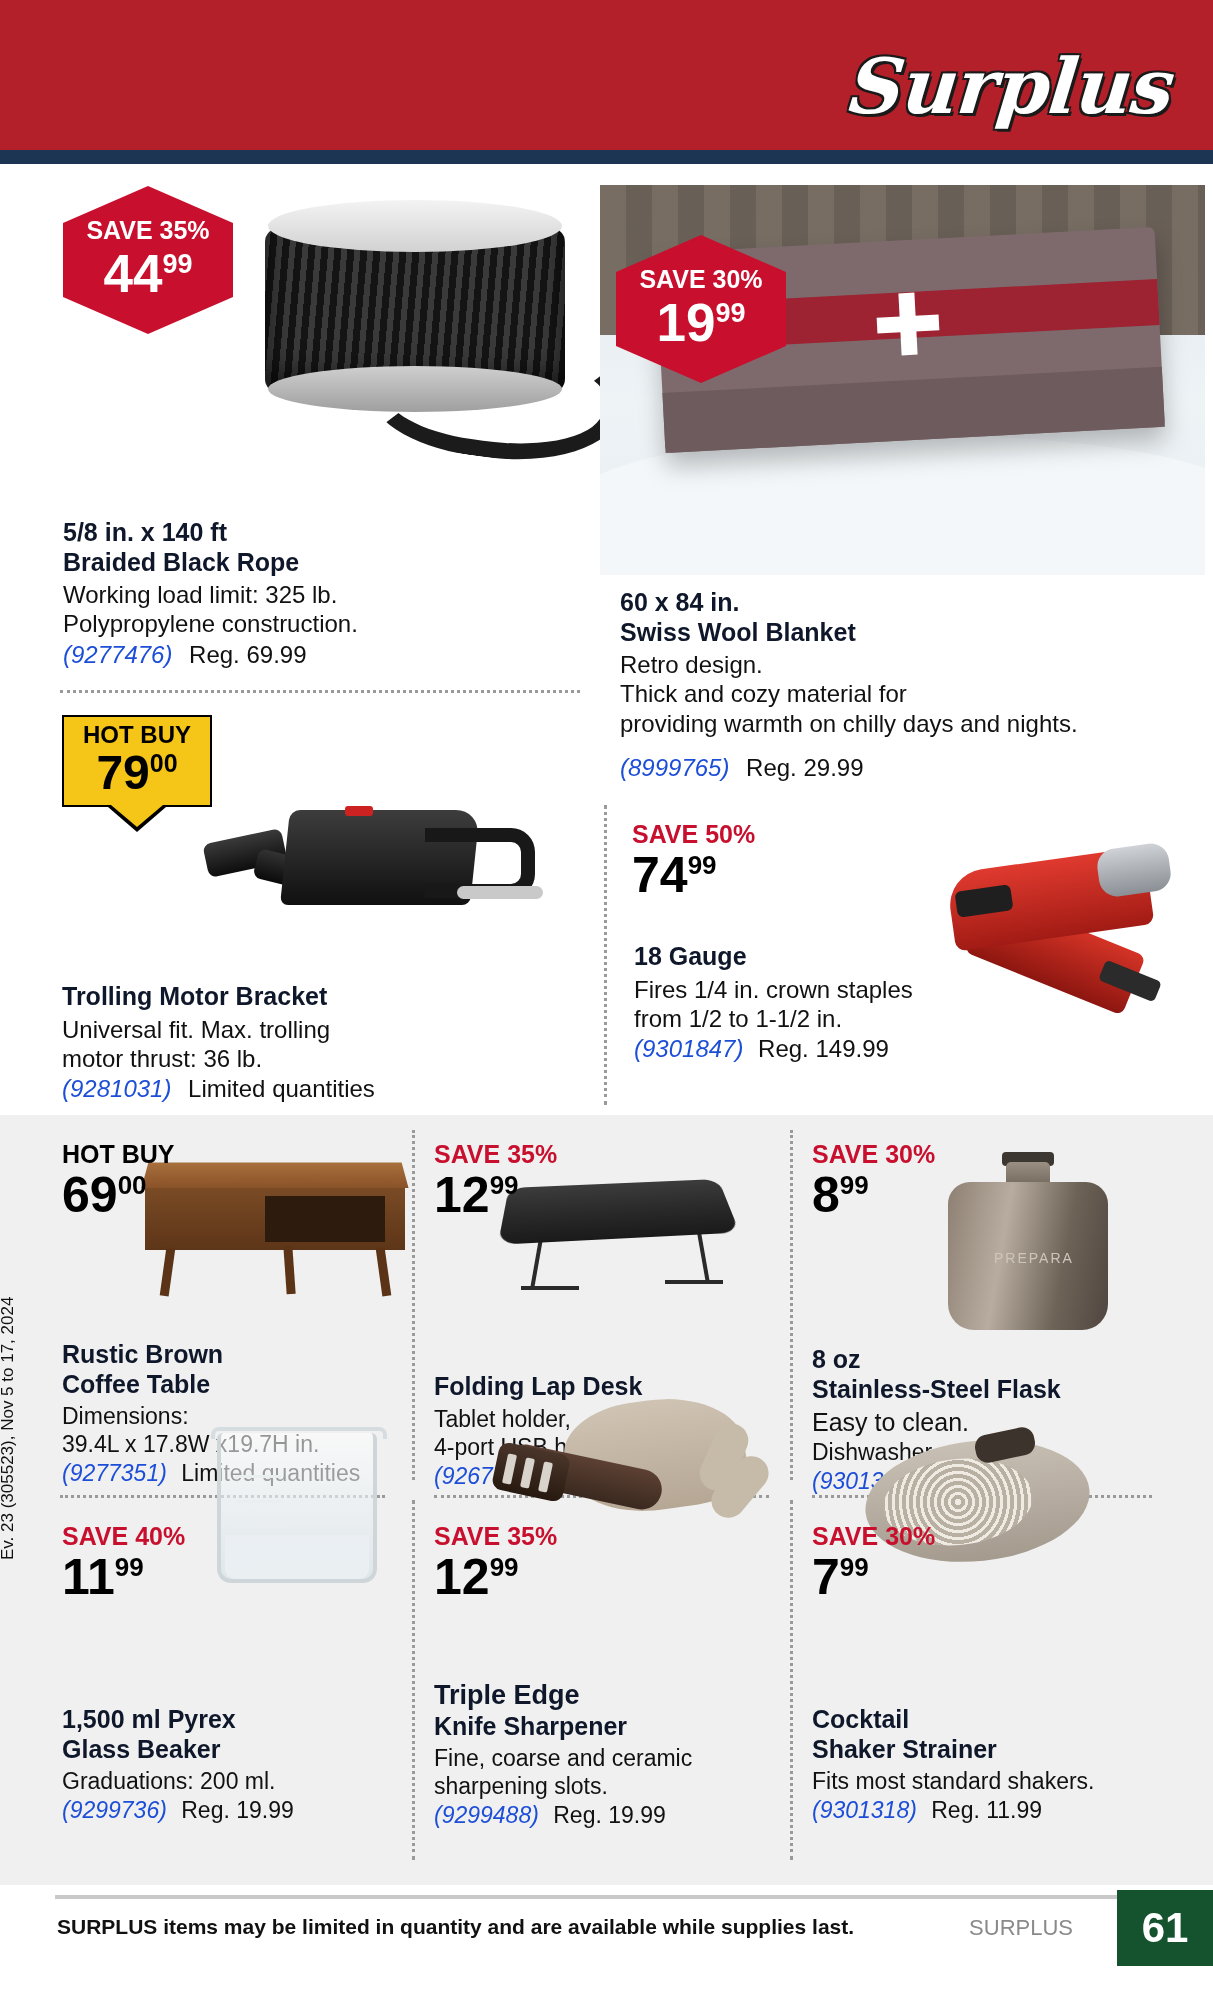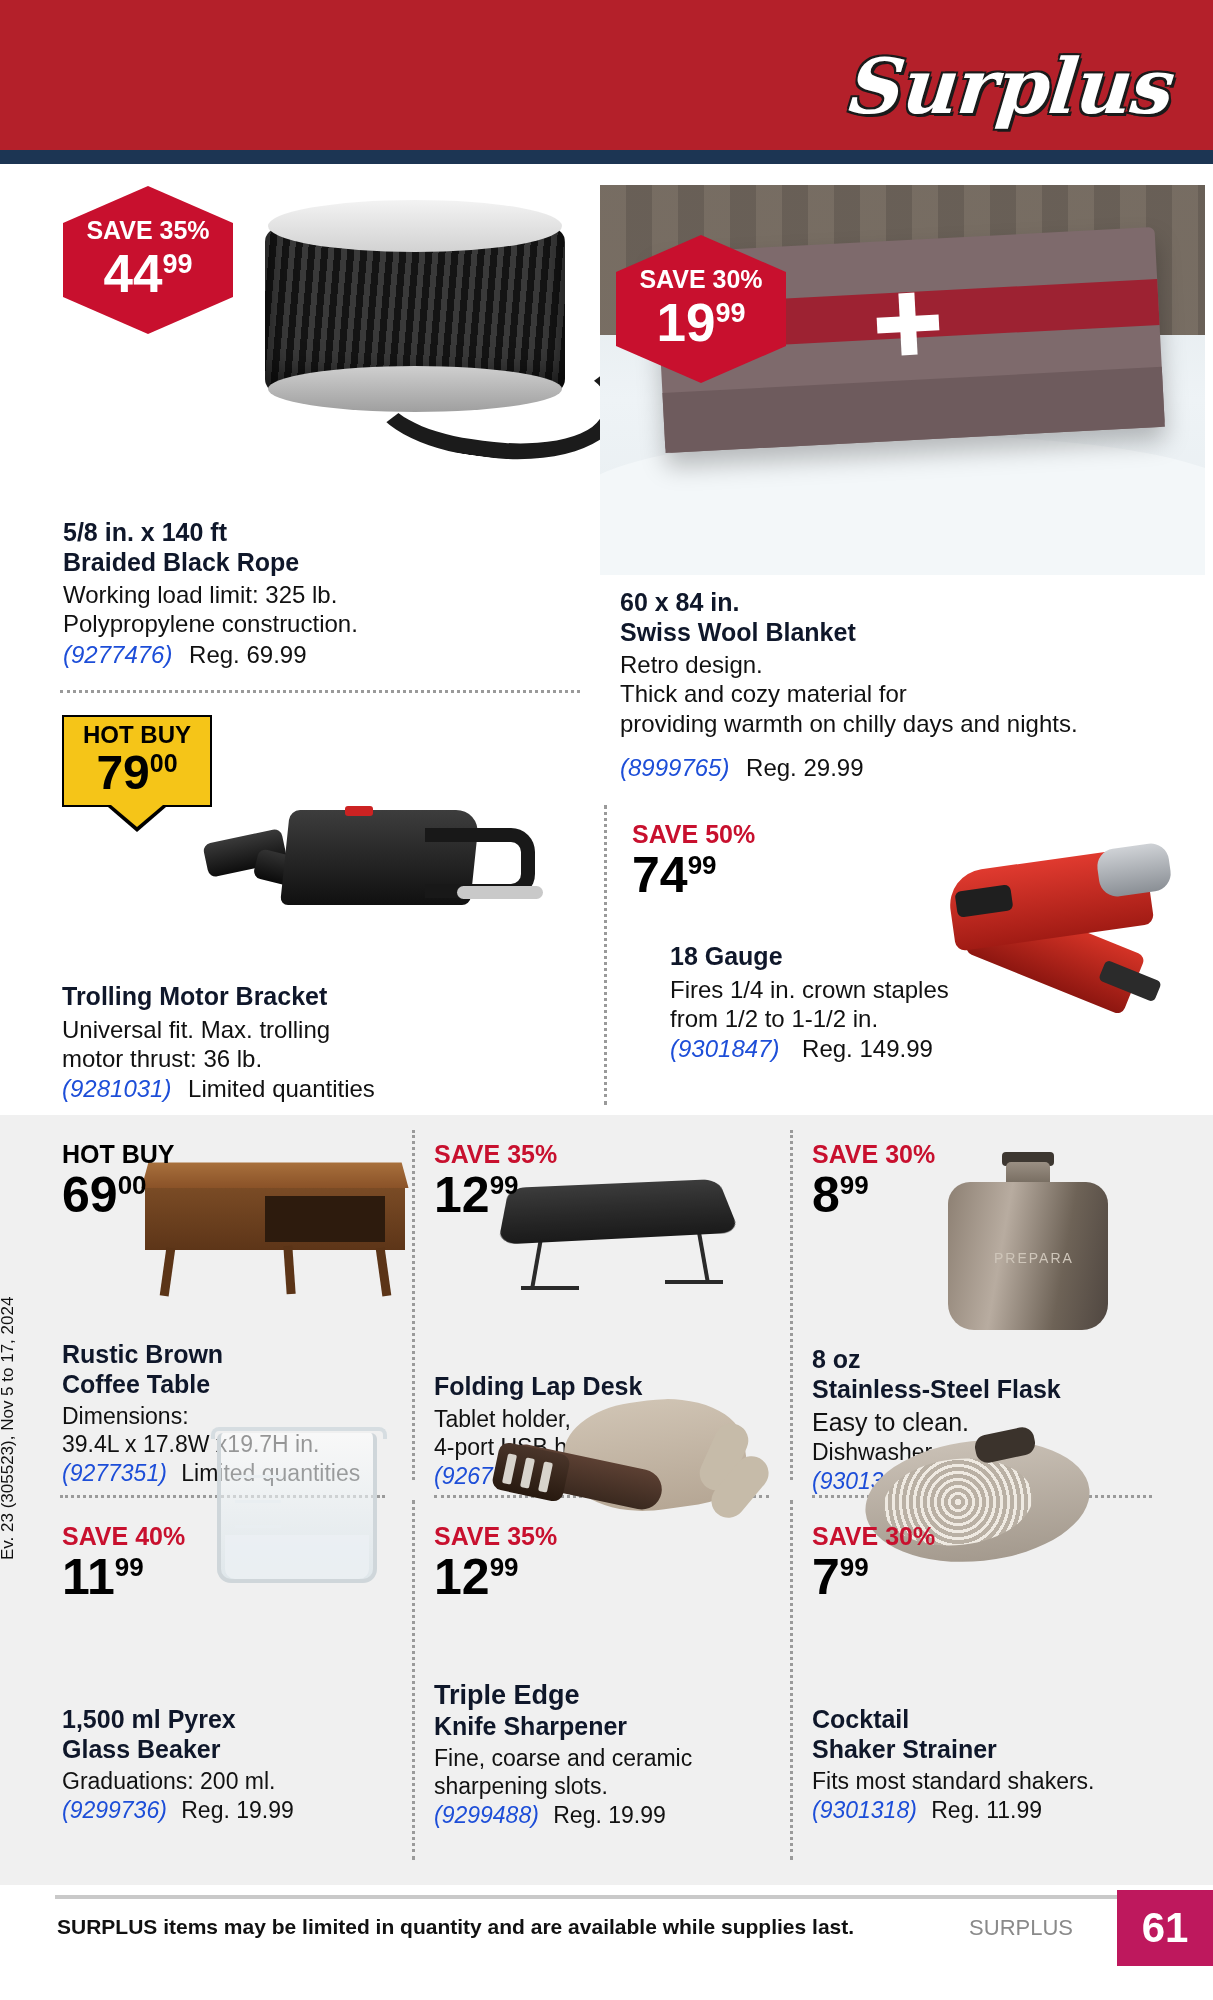--- a/index.html
+++ b/index.html
@@ -124,21 +124,21 @@
   .footer-note {
     position:absolute; left:57px; top:1915px;
     font-size:21px; font-weight:bold; color:#111;
   }
   .footer-cat {
     position:absolute; right:140px; top:1915px;
     font-size:22px; color:#8a8a8a;
   }
   .pagebox {
     position:absolute; right:0px; top:1890px; width:96px; height:76px;
-    background:#be185d; color:#fff;
+    background:#14532d; color:#fff;
     font-weight:bold; font-size:42px;
     display:flex; align-items:center; justify-content:center;
   }
 
   
   .rope-spool {
     position:absolute; left:250px; top:188px; width:330px; height:230px;
   }
   .rope-spool .coil {
     position:absolute; left:15px; top:40px; width:300px; height:165px;
@@ -498,27 +498,27 @@
   <div class="body"></div>
   <div class="grip"></div>
   <div class="cap"></div>
 </div>
 
 <div class="flatprice" style="left:632px; top:820px;">
   <div class="save">SAVE 50%</div>
   <div class="price"><span>74</span><sup>99</sup></div>
 </div>
 
-<div style="position:absolute; left:670px; top:942px; width:420px;">
+<div style="position:absolute; left:634px; top:942px; width:420px;">
   <div class="title" style="font-size:25px;">18 Gauge</div>
   <div class="desc" style="font-size:24px; margin-top:3px;">Fires 1/4 in. crown staples</div>
   <div class="desc" style="font-size:24px;">from 1/2 to 1-1/2 in.</div>
   <div style="font-size:24px; margin-top:2px;">
     <span class="sku">(9301847)</span>
-    <span class="reg" style="margin-left:16px;">Reg. 149.99</span>
+    <span class="reg" style="margin-left:8px;">Reg. 149.99</span>
   </div>
 </div>
 
 <div class="dots-v" style="left:604px; top:805px; height:300px;"></div>
 
 <div class="coffeetable">
   <div class="top"></div>
   <div class="front"></div>
   <div class="cube"></div>
   <div class="leg1"></div>

